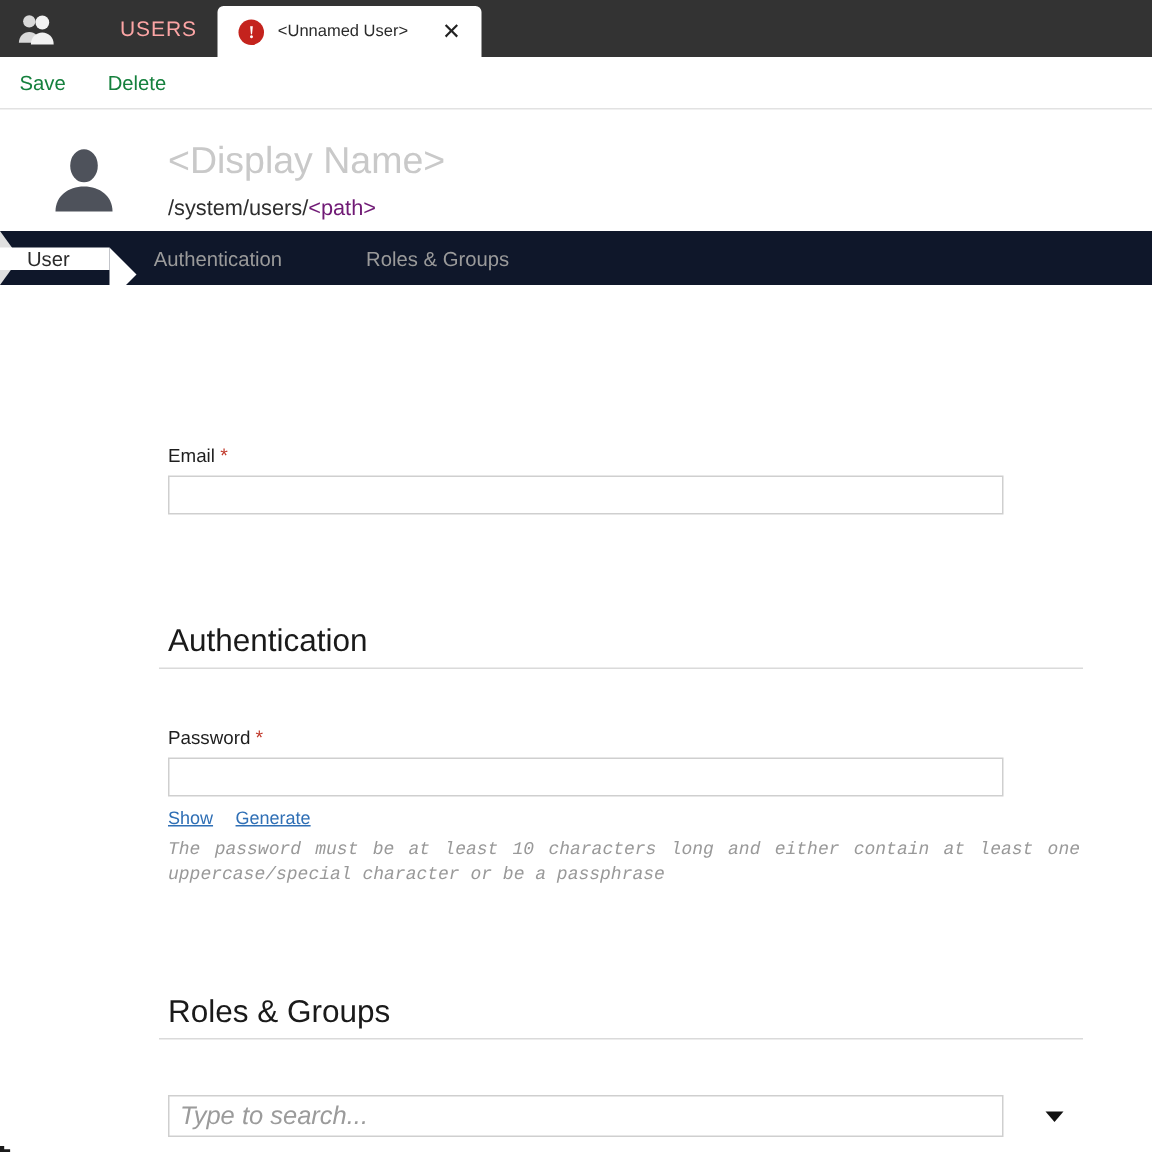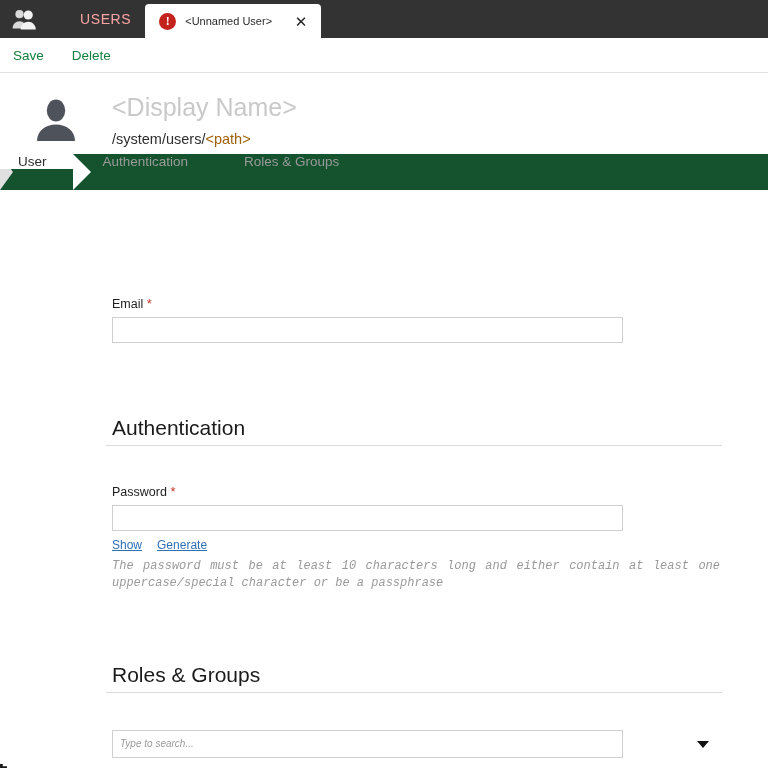--- a/index.html
+++ b/index.html
@@ -108,28 +108,28 @@
     color: #c9c9c9;
     line-height: 1.15;
     font-weight: normal;
     margin: 0;
   }
   .path-line {
     font-size: 14.5px;
     color: #2e2e2e;
     margin-top: 9px;
   }
-  .path-line .path-var { color: #a16207; }
+  .path-line .path-var { color: #701a75; }
 
   
   .tabstrip {
     height: 36px;
-    background: #14532d;
-    display: flex;
-    align-items: flex-start;
+    background: #0f172a;
+    display: flex;
+    align-items: center;
     position: relative;
   }
   .chev {
     position: relative;
     display: flex;
     align-items: center;
     font-size: 13.5px;
     color: #9a9a9a;
     padding: 0 26px 0 30px;
     cursor: pointer;
@@ -172,25 +172,25 @@
   .form-area { padding: 0 0 0 0; margin-top: 48px; }
   .field { padding-left: 112px; }
   .field-label {
     font-size: 12.5px;
     color: #1e1e1e;
     margin-bottom: 6px;
   }
   .req { color: #c0392b; font-size: 13px; }
   .txt-input {
     display: block;
-    width: 511px;
+    width: 557px;
     height: 26px;
     border: 1px solid #cfcfcf;
     background: #ffffff;
-    font-size: 10px;
+    font-size: 17px;
     font-family: "Liberation Sans", sans-serif;
     padding: 6px 7px;
     color: #222;
     outline: none;
   }
   .txt-input::placeholder {
     color: #9b9b9b;
     font-style: italic;
   }
   .select-wrap { position: relative; width: 607px; }

